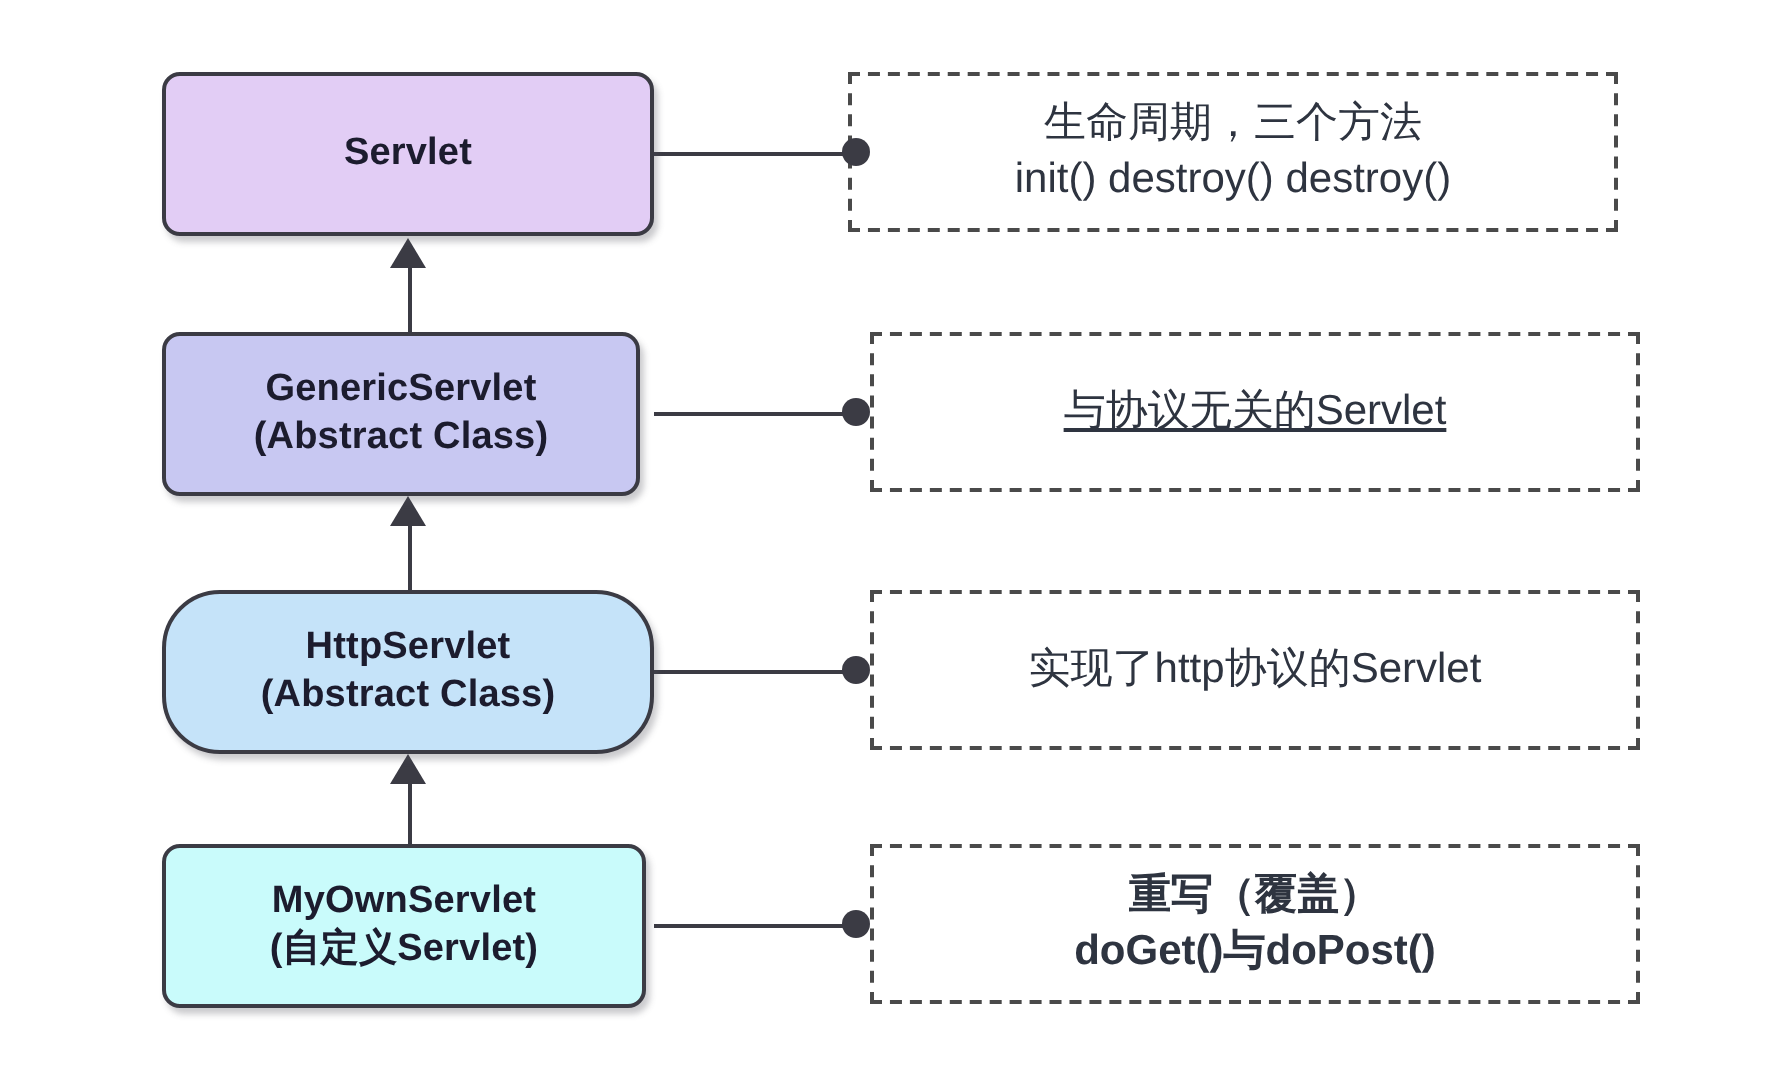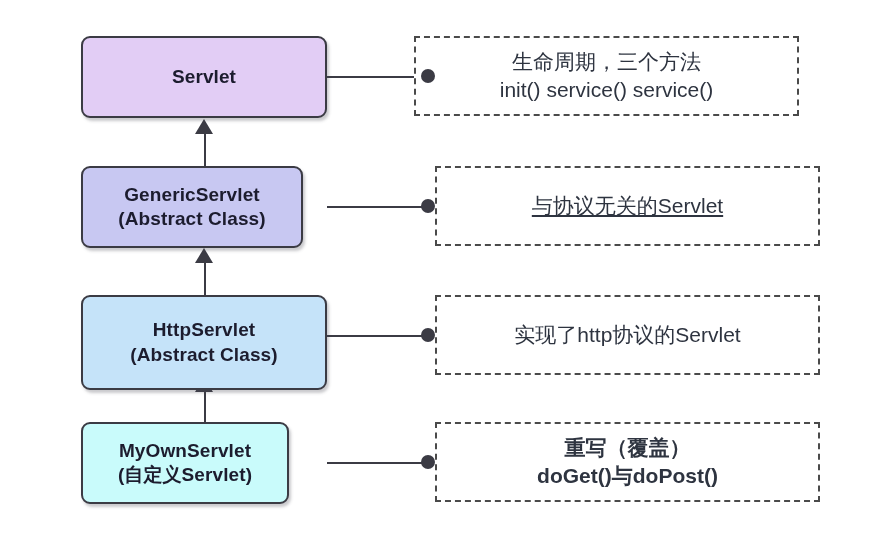--- a/index.html
+++ b/index.html
@@ -126,38 +126,38 @@
   <div class="h-connector" style="left:327px; top:335px; width:102px;"></div>
   <div class="end-dot" style="left:421px; top:328px;"></div>
 
   <div class="h-connector" style="left:327px; top:462px; width:102px;"></div>
   <div class="end-dot" style="left:421px; top:455px;"></div>
 
   <div class="class-box" style="left:81px; top:36px; width:246px; height:82px; background:#e2cdf5;">
     <span class="line1">Servlet</span>
   </div>
 
-  <div class="class-box" style="left:81px; top:166px; width:222px; height:82px; background:#c8c8f2;">
+  <div class="class-box" style="left:81px; top:166px; width:239px; height:82px; background:#c8c8f2;">
     <span class="line1">GenericServlet</span>
     <span class="line2">(Abstract Class)</span>
   </div>
 
-  <div class="class-box" style="left:81px; top:295px; width:246px; height:95px; background:#c5e3f9;">
+  <div class="class-box" style="left:81px; top:295px; width:246px; height:82px; background:#c5e3f9;border-radius:29px;">
     <span class="line1">HttpServlet</span>
     <span class="line2">(Abstract Class)</span>
   </div>
 
-  <div class="class-box" style="left:81px; top:422px; width:208px; height:82px; background:#c9fbfb;">
+  <div class="class-box" style="left:81px; top:422px; width:242px; height:82px; background:#c9fbfb;">
     <span class="line1">MyOwnServlet</span>
     <span class="line2">(自定义Servlet)</span>
   </div>
 
-  <div class="note-box" style="left:414px; top:36px; width:385px; height:80px;">
+  <div class="note-box" style="left:424px; top:36px; width:385px; height:80px;">
     <span class="nline">生命周期，三个方法</span>
-    <span class="nline">init() service() service()</span>
+    <span class="nline">init() destroy() destroy()</span>
   </div>
 
   <div class="note-box" style="left:435px; top:166px; width:385px; height:80px;text-decoration:underline;">
     <span class="nline">与协议无关的Servlet</span>
   </div>
 
   <div class="note-box" style="left:435px; top:295px; width:385px; height:80px;">
     <span class="nline">实现了http协议的Servlet</span>
   </div>
 

